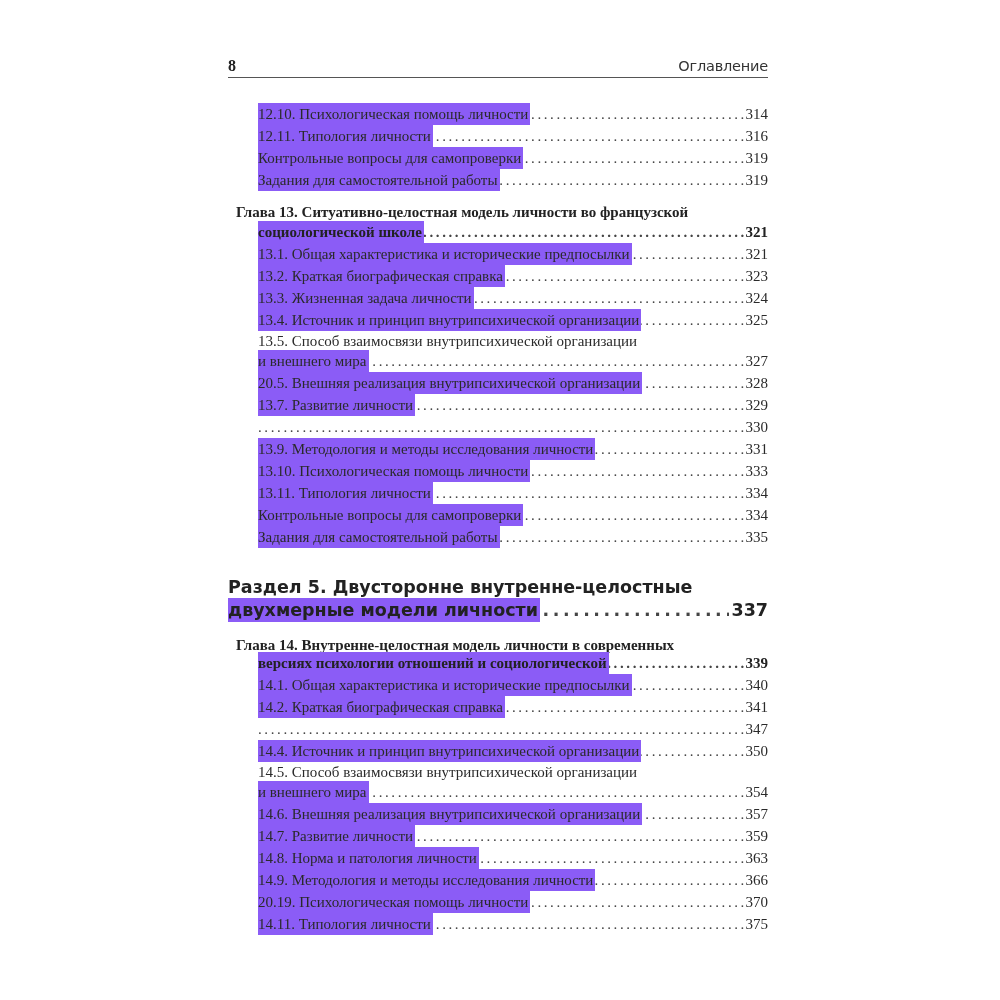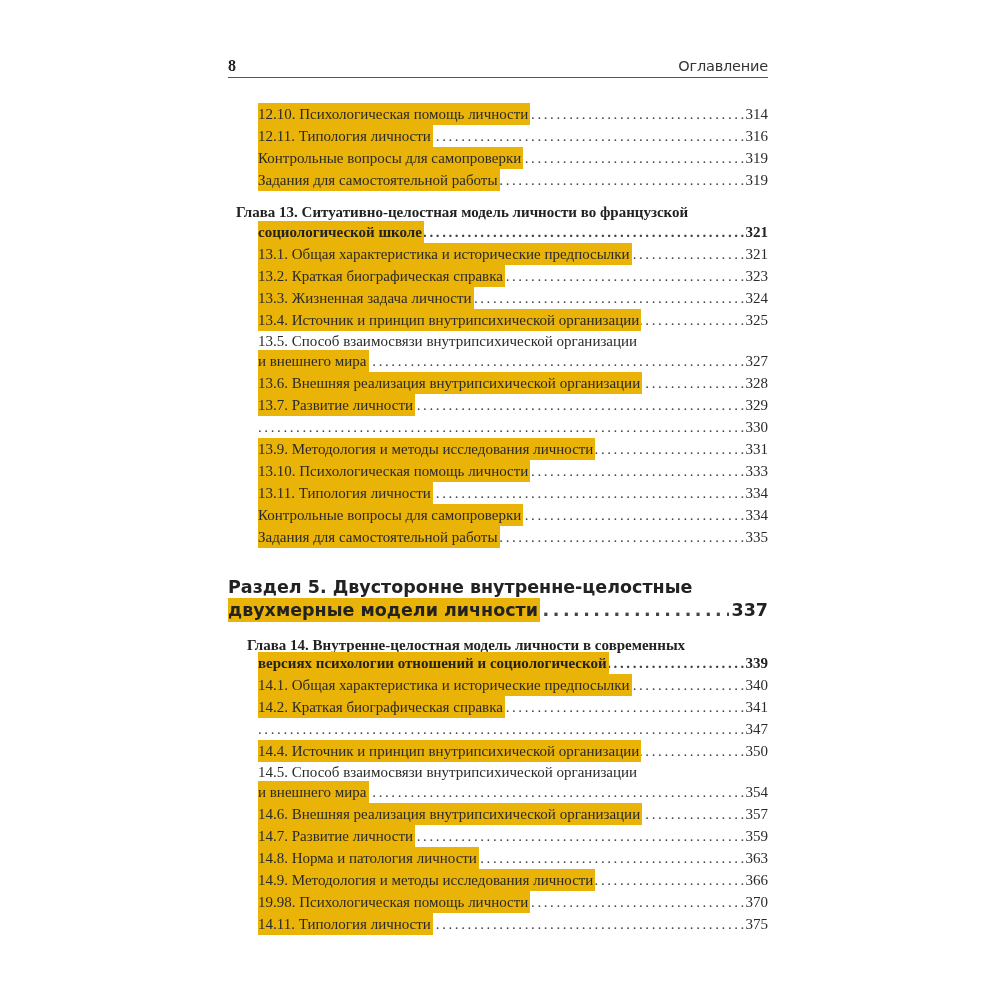--- a/index.html
+++ b/index.html
@@ -5,21 +5,21 @@
   html, body { margin: 0; padding: 0; background: #ffffff; }
   body { width: 1000px; height: 1000px; position: relative; overflow: hidden;
          font-family: "Liberation Serif", "DejaVu Serif", serif; color: #2a2a2a; }
   .page { position: absolute; left: 228px; top: 55px; width: 540px; }
   .header { position: relative; height: 22px; border-bottom: 1.5px solid #555; }
   .pnum { position: absolute; left: 0; top: 2px; font-weight: bold; font-size: 16px; color: #222; }
   .rtitle { position: absolute; right: 0; top: 3px; font-family: "DejaVu Sans", sans-serif; font-size: 14.5px; color: #333; letter-spacing: -0.2px; }
   .toc { position: absolute; left: 0; width: 540px; }
   .row { position: absolute; left: 0; right: 0; height: 22px; font-size: 15px; line-height: 22px; white-space: nowrap; }
   .row.sub { left: 30px; }
-  .row .t { position: absolute; left: 0; background: #eab308; padding-right: 2px; z-index: 2; }
+  .row .t { position: absolute; left: 0; background: #8b5cf6; padding-right: 2px; z-index: 2; }
   .row .p { position: absolute; right: 0; background: #fff; padding-left: 2px; z-index: 2; }
   .row .dots { position: absolute; left: 0; right: 0; top: 0; overflow: hidden; z-index: 1; color: #444; letter-spacing: 2.6px; }
   .row.bold { font-weight: bold; color: #222; }
   .line1 { position: absolute; font-size: 15px; line-height: 22px; white-space: nowrap; }
   .line1.bold { font-weight: bold; color: #222; margin-left: 8px; }
   .section { font-family: "DejaVu Sans", sans-serif; font-weight: bold; font-size: 17.5px; color: #222; }
   .section .dots { letter-spacing: 3.5px; }
 </style>
 </head>
 <body>
@@ -82,21 +82,21 @@
       <span class="p">325</span>
     </div>
   <div class="line1" style="left:30px; top:330px">13.5. Способ взаимосвязи внутрипсихической организации</div>
   <div class="row sub" style="top: 350px; width: 510px; right: auto;">
       <span class="dots">..................................................................................................</span>
       <span class="t">и внешнего мира</span>
       <span class="p">327</span>
     </div>
   <div class="row sub" style="top: 372px; width: 510px; right: auto;">
       <span class="dots">..................................................................................................</span>
-      <span class="t">13.6. Внешняя реализация внутрипсихической организации</span>
+      <span class="t">20.5. Внешняя реализация внутрипсихической организации</span>
       <span class="p">328</span>
     </div>
   <div class="row sub" style="top: 394px; width: 510px; right: auto;">
       <span class="dots">..................................................................................................</span>
       <span class="t">13.7. Развитие личности</span>
       <span class="p">329</span>
     </div>
   <div class="row sub" style="top: 416px; width: 510px; right: auto;">
       <span class="dots">..................................................................................................</span>
       <span class="p">330</span>
@@ -127,21 +127,21 @@
       <span class="p">335</span>
     </div>
 
   <div class="line1 section" style="left:0; top:575px; line-height:24px;">Раздел 5. Двусторонне внутренне-целостные</div>
   <div class="row section" style="top:598px; height:24px; line-height:24px;">
       <span class="dots">..................................................................................................</span>
       <span class="t">двухмерные модели личности</span>
       <span class="p">337</span>
     </div>
 
-  <div class="line1 bold" style="left:11px; top:634px">Глава 14. Внутренне-целостная модель личности в современных</div>
+  <div class="line1 bold" style="left:0; top:634px">Глава 14. Внутренне-целостная модель личности в современных</div>
   <div class="row sub bold" style="top: 652px; width: 510px; right: auto;">
       <span class="dots">..................................................................................................</span>
       <span class="t">версиях психологии отношений и социологической</span>
       <span class="p">339</span>
     </div>
 
   <div class="row sub" style="top: 674px; width: 510px; right: auto;">
       <span class="dots">..................................................................................................</span>
       <span class="t">14.1. Общая характеристика и исторические предпосылки</span>
       <span class="p">340</span>
@@ -181,21 +181,21 @@
       <span class="t">14.8. Норма и патология личности</span>
       <span class="p">363</span>
     </div>
   <div class="row sub" style="top: 869px; width: 510px; right: auto;">
       <span class="dots">..................................................................................................</span>
       <span class="t">14.9. Методология и методы исследования личности</span>
       <span class="p">366</span>
     </div>
   <div class="row sub" style="top: 891px; width: 510px; right: auto;">
       <span class="dots">..................................................................................................</span>
-      <span class="t">19.98. Психологическая помощь личности</span>
+      <span class="t">20.19. Психологическая помощь личности</span>
       <span class="p">370</span>
     </div>
   <div class="row sub" style="top: 913px; width: 510px; right: auto;">
       <span class="dots">..................................................................................................</span>
       <span class="t">14.11. Типология личности</span>
       <span class="p">375</span>
     </div>
 </div>
 
 </body></html>

